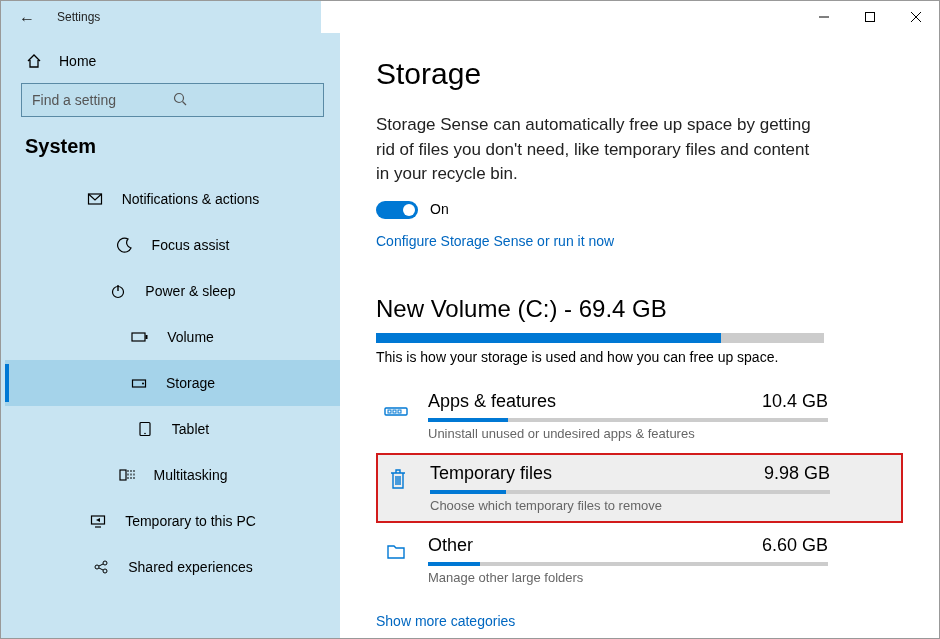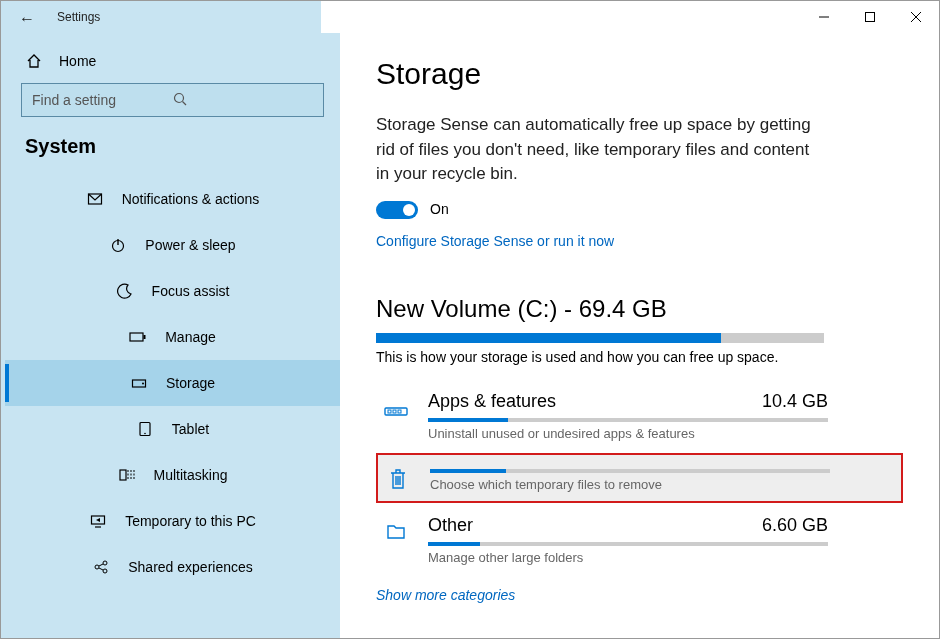--- a/index.html
+++ b/index.html
@@ -140,21 +140,21 @@
   .cat .cbar .cfill { position:absolute; left:0; top:0; bottom:0; background:#0078d4;}
   .cat .chint { color:#666; font-size:13px; }
 
   .cat.highlight {
     border:2.5px solid #d21b1b;
     background:#eeeeee;
     padding:8px 6px;
     margin-top:4px; margin-bottom:4px;
   }
 
-  .more { margin-top:14px;font-style:italic; }
+  .more { margin-top:20px; }
 </style>
 </head>
 <body>
 
 <div class="titlebar">
   <div class="titlebar-left">
     <span class="back">←</span>
     <span>Settings</span>
   </div>
   <div class="titlebar-right">
@@ -207,44 +207,44 @@
             <rect x="1.5" y="3" width="13" height="10" fill="none" stroke="#000" stroke-width="1.2"></rect>
             <path d="M1.5 3 L8 9 L14.5 3" fill="none" stroke="#000" stroke-width="1.2"></path>
           </svg>
       </span>
       <span>Notifications &amp; actions</span>
     </div>
 
     <div class="nav-item">
       <span class="nicon">
         <svg width="16" height="16" viewBox="0 0 16 16">
+            <path d="M11 2 A7 7 0 1 0 14 11 A5.5 5.5 0 0 1 11 2 Z" fill="none" stroke="#000" stroke-width="1.2"></path>
+          </svg>
+      </span>
+      <span>Focus assist</span>
+    </div>
+
+    <div class="nav-item">
+      <span class="nicon">
+        <svg width="16" height="16" viewBox="0 0 16 16">
             <circle cx="8" cy="9" r="5.5" fill="none" stroke="#000" stroke-width="1.2"></circle>
             <line x1="8" y1="2" x2="8" y2="8" stroke="#000" stroke-width="1.4"></line>
           </svg>
       </span>
       <span>Power &amp; sleep</span>
-    </div>
-
-    <div class="nav-item">
-      <span class="nicon">
-        <svg width="16" height="16" viewBox="0 0 16 16">
-            <path d="M11 2 A7 7 0 1 0 14 11 A5.5 5.5 0 0 1 11 2 Z" fill="none" stroke="#000" stroke-width="1.2"></path>
-          </svg>
-      </span>
-      <span>Focus assist</span>
     </div>
 
     <div class="nav-item">
       <span class="nicon">
         <svg width="18" height="16" viewBox="0 0 18 16">
             <rect x="1" y="4" width="13" height="8" fill="none" stroke="#000" stroke-width="1.2"></rect>
             <rect x="14.5" y="6" width="2" height="4" fill="#000"></rect>
           </svg>
       </span>
-      <span>Manage</span>
+      <span>Volume</span>
     </div>
 
     <div class="nav-item active">
       <span class="nicon">
         <svg width="16" height="16" viewBox="0 0 16 16">
             <rect x="1.5" y="5" width="13" height="7" fill="none" stroke="#000" stroke-width="1.2"></rect>
             <circle cx="12" cy="8.5" r="1" fill="#000"></circle>
           </svg>
       </span>
       <span>Storage</span>
@@ -336,20 +336,24 @@
       </div>
     </div>
 
     <div class="cat highlight">
       <div class="cicon">
         <svg width="20" height="24" viewBox="0 0 20 24">
             <path d="M3 6 H17 M5 6 V21 H15 V6 M8 6 V3 H12 V6 M8 9 V18 M10 9 V18 M12 9 V18" fill="none" stroke="#0078d4" stroke-width="1.4"></path>
           </svg>
       </div>
       <div class="cbody">
+        <div class="crow">
+          <span>Temporary files</span>
+          <span>9.98 GB</span>
+        </div>
         <div class="cbar">
             <div class="cfill" style="width: 19%;"></div>
           </div>
         <div class="chint">Choose which temporary files to remove</div>
       </div>
     </div>
 
     <div class="cat">
       <div class="cicon">
         <svg width="22" height="22" viewBox="0 0 22 22">

